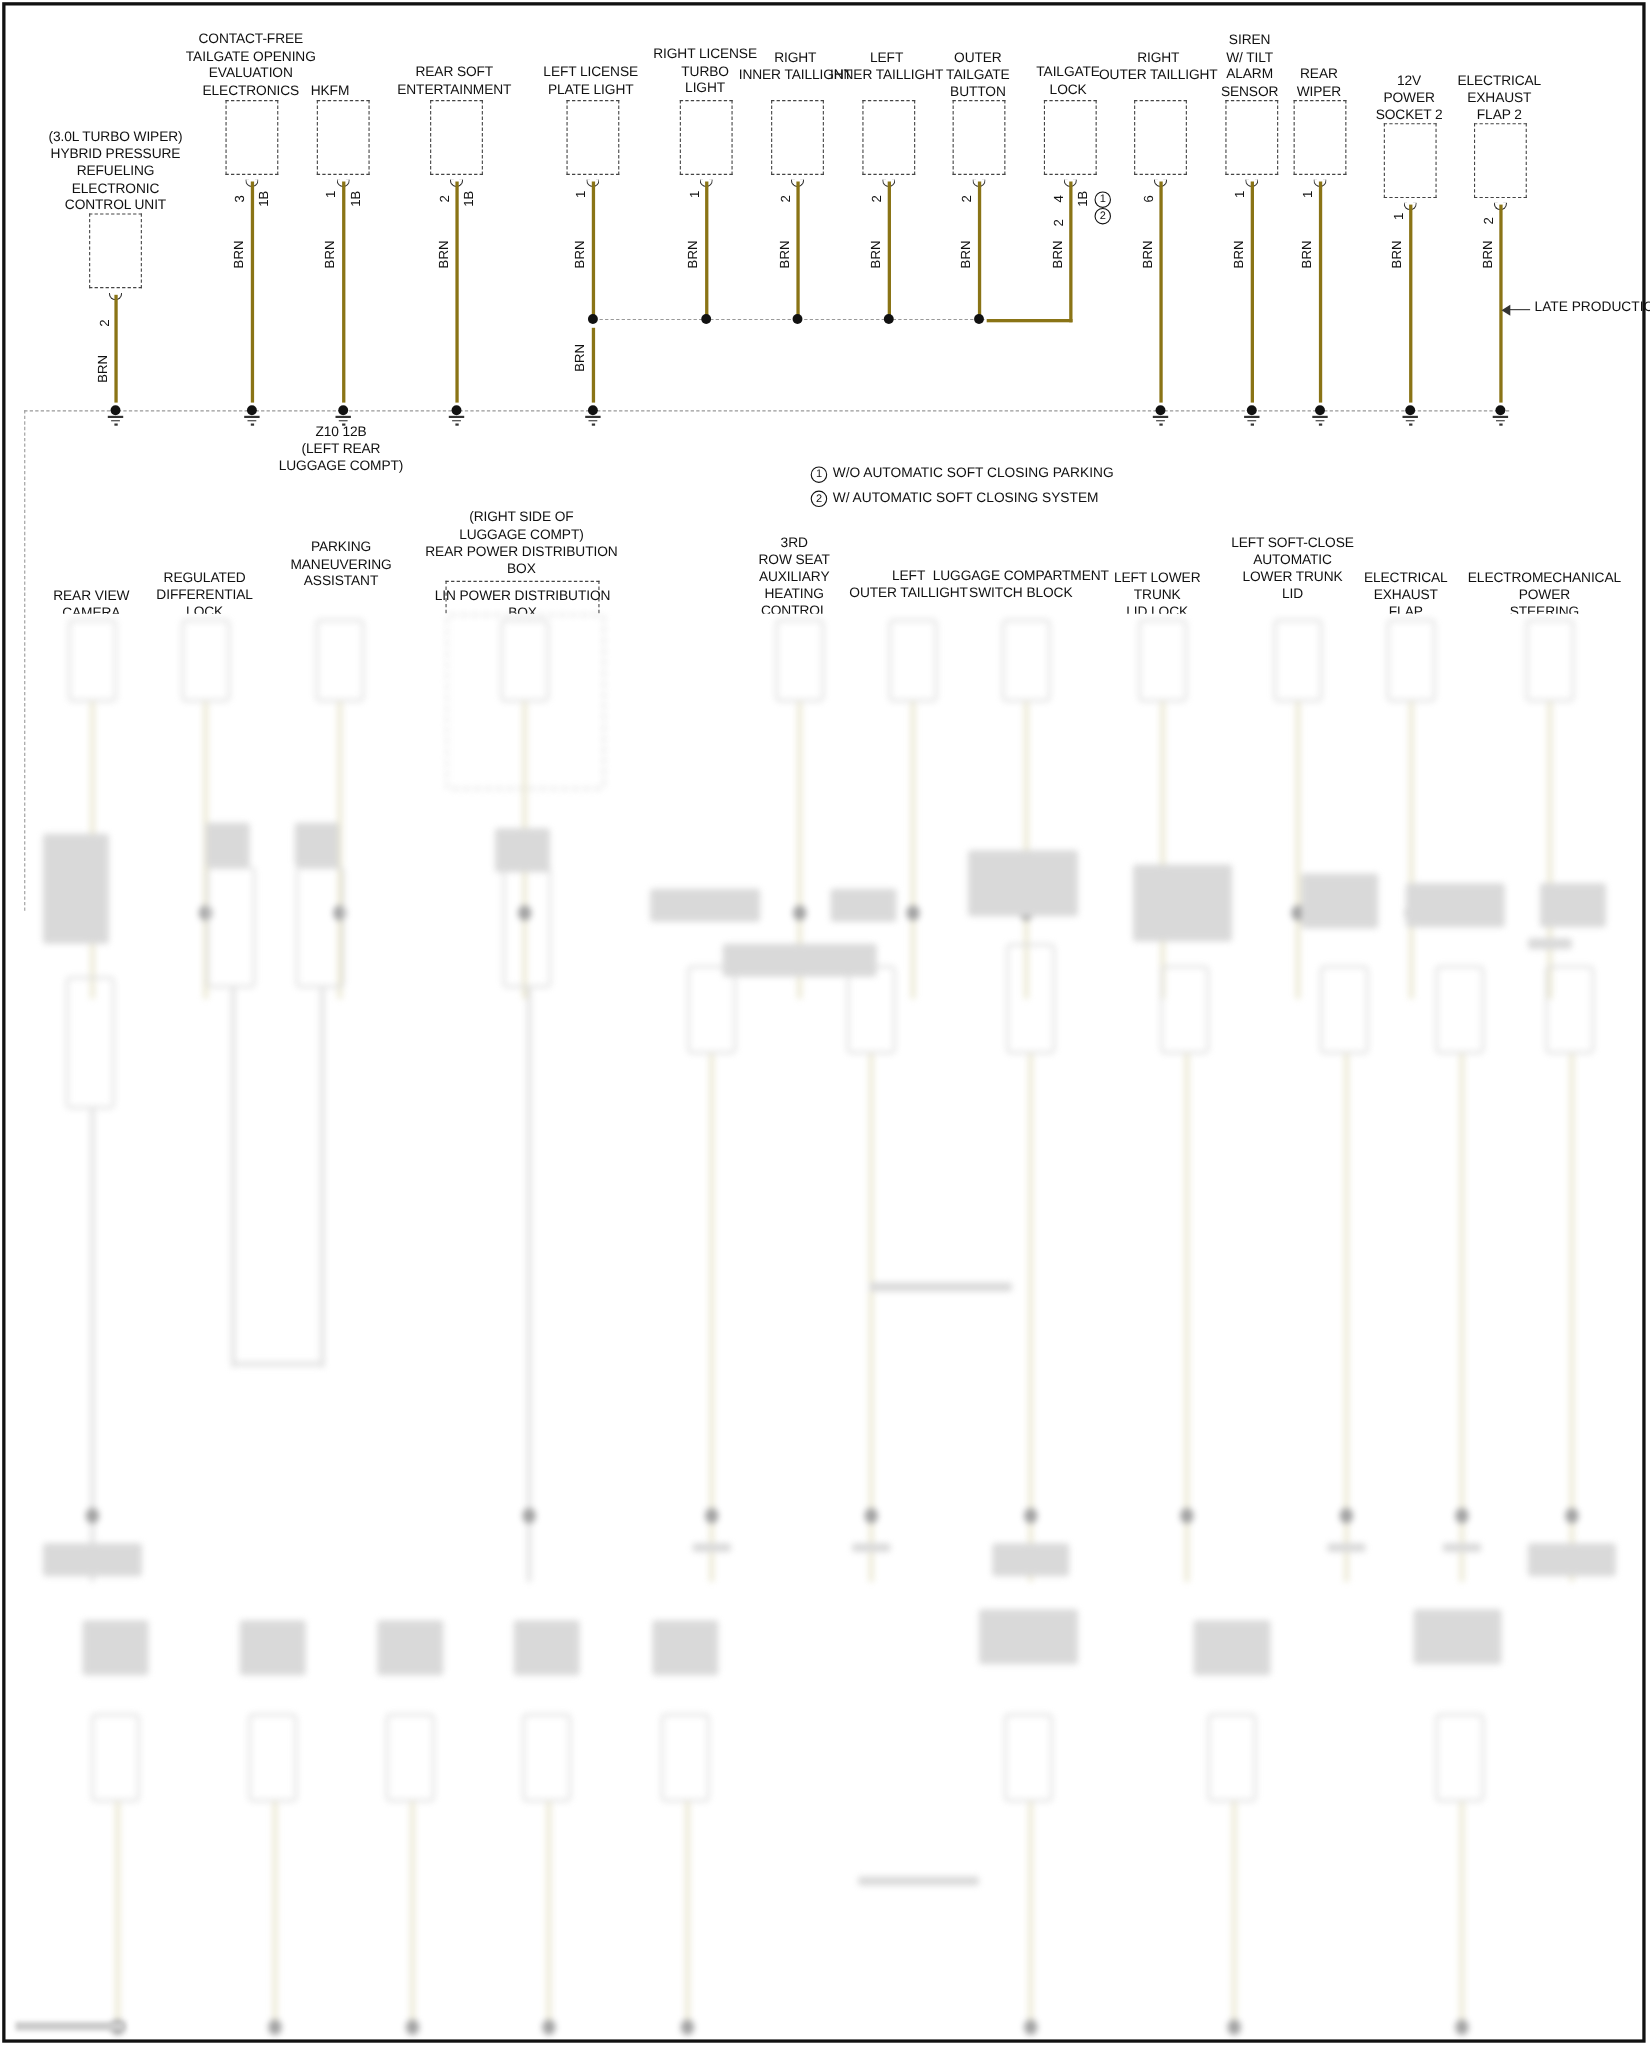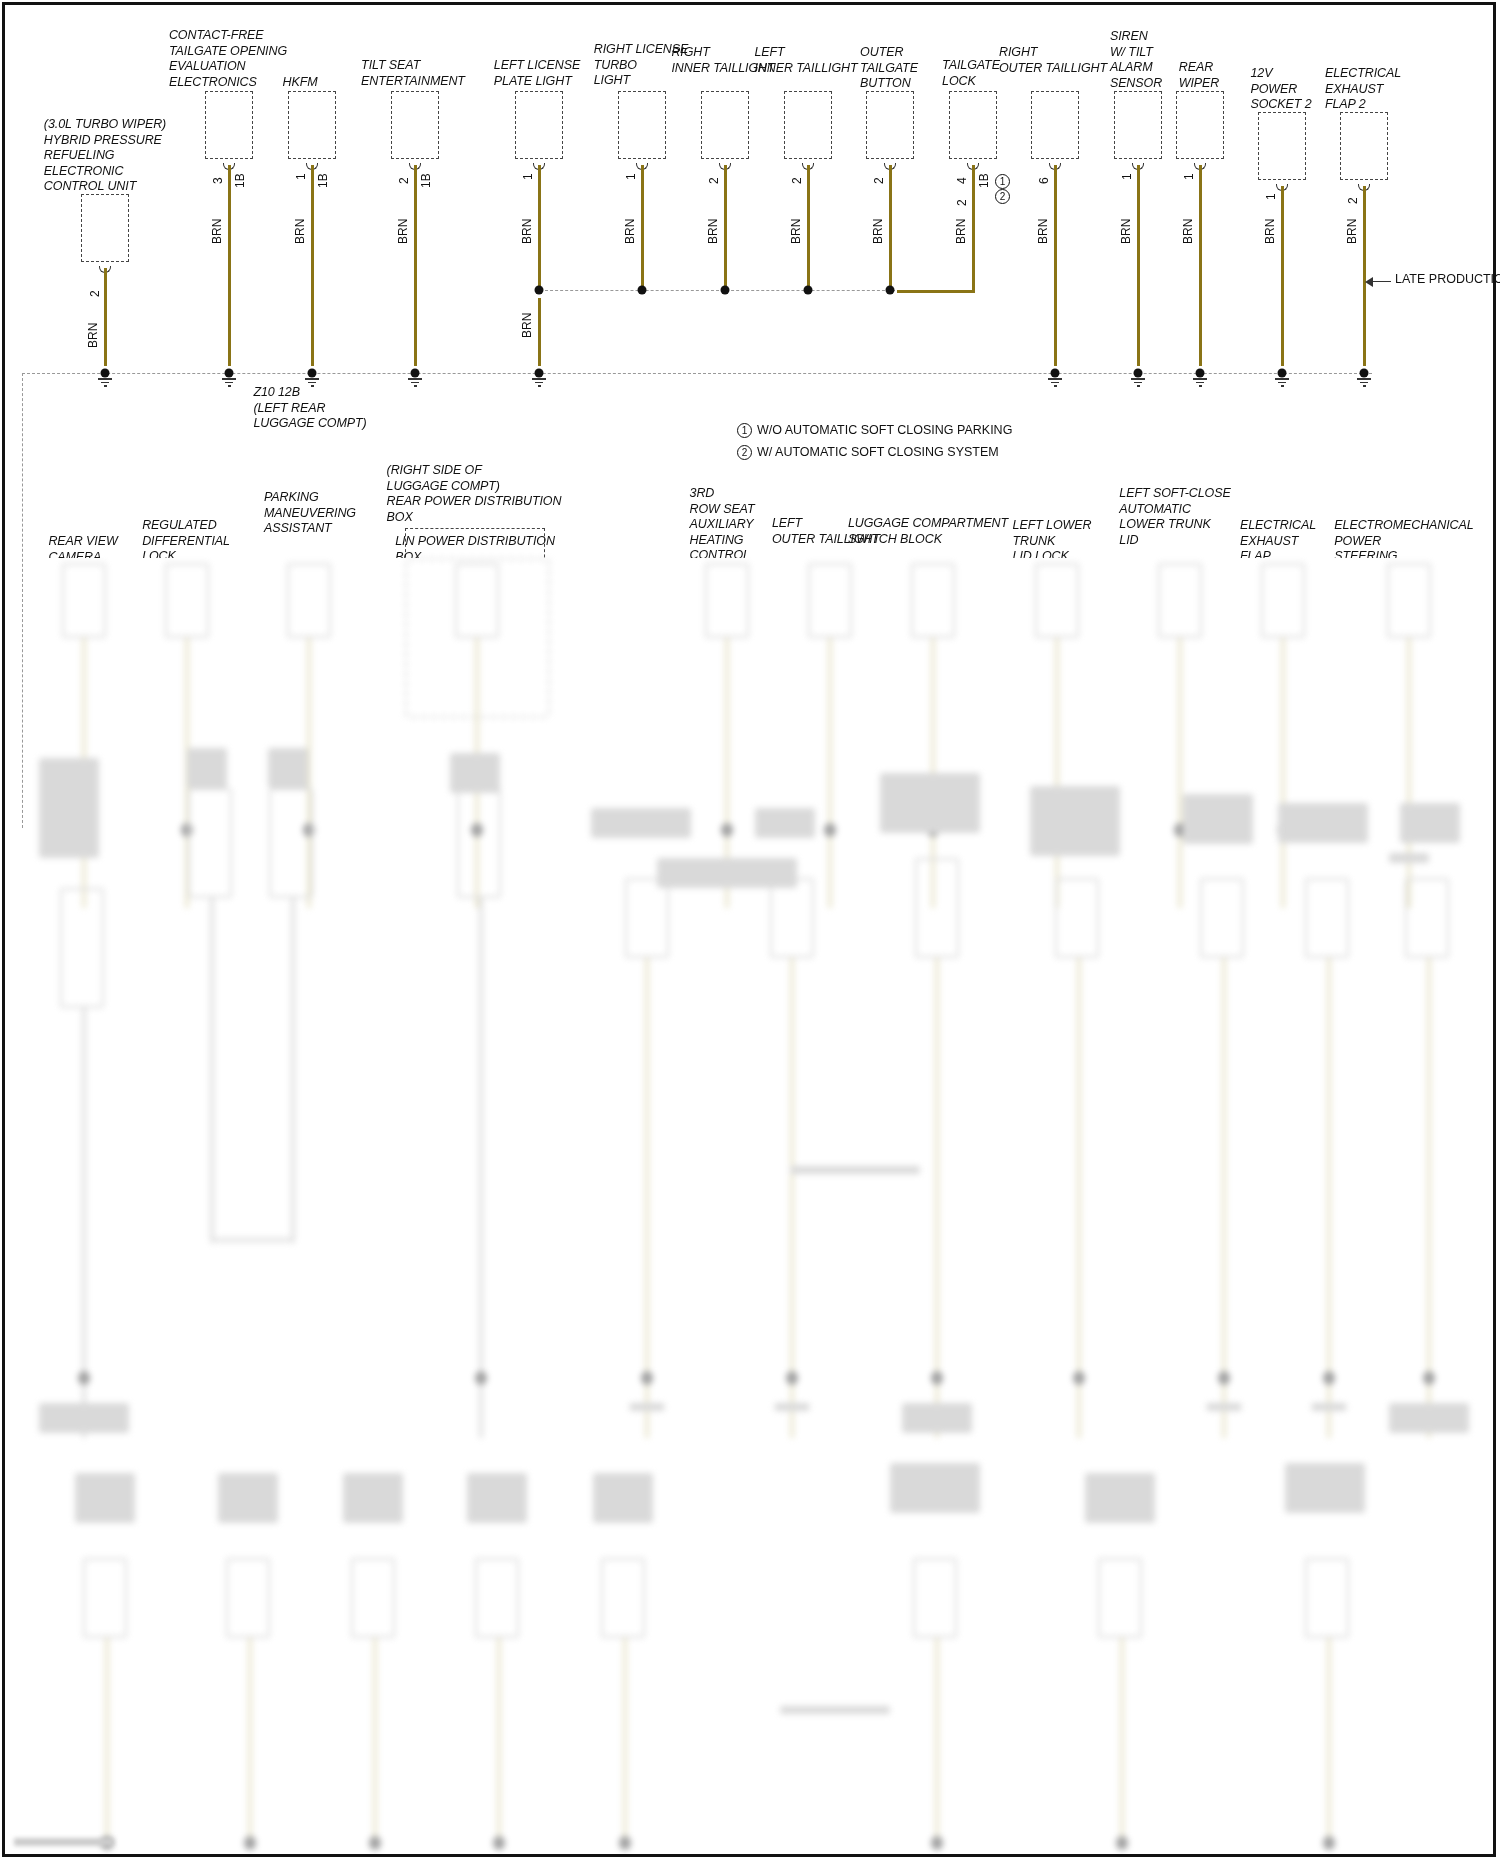--- a/index.html
+++ b/index.html
@@ -1,18 +1,18 @@
 <!DOCTYPE html>
 <html><head>
 <meta charset="utf-8">
 <style>
   html,body{margin:0;padding:0;background:#fff;}
   body{width:1500px;height:1861px;position:relative;overflow:hidden;font-family:"Liberation Sans",sans-serif;color:#111;}
   #frame{position:absolute;left:2px;top:2px;width:1494px;height:1855px;border:3px solid #111;box-sizing:border-box;background:#fff;}
-  .lbl{position:absolute;font-size:12.5px;line-height:15.5px;white-space:pre;transform:translateX(-50%);letter-spacing:-0.1px;font-style:italic;}
+  .lbl{position:absolute;font-size:12.5px;line-height:15.5px;text-align:center;white-space:pre;transform:translateX(-50%);letter-spacing:-0.1px;}
   .box{position:absolute;border:1.5px dashed #444;box-sizing:border-box;}
   .wire{position:absolute;background:#8a7416;width:3px;}
   .hwire{position:absolute;background:#8a7416;height:3px;}
   .vlbl{position:absolute;font-size:12px;transform:rotate(-90deg);transform-origin:left top;white-space:nowrap;}
   .dot{position:absolute;width:9px;height:9px;border-radius:50%;background:#111;transform:translate(-50%,-50%);}
   .dash-h{position:absolute;border-top:1.5px dashed #999;height:0;}
   .dash-v{position:absolute;border-left:1.5px dashed #999;width:0;}
   .gnd{position:absolute;transform:translate(-50%,0);width:20px;height:14px;}
   .gnd i{display:block;margin:0 auto;background:#333;height:1.5px;}
   .circ{display:inline-block;width:13px;height:13px;border:1.2px solid #111;border-radius:50%;font-size:10px;line-height:13px;text-align:center;margin-right:5px;}
@@ -55,21 +55,21 @@
   <div class="vlbl" style="left:210px;top:244px">BRN</div>
 
   <div class="lbl" style="left:300px;top:75px">HKFM</div>
   <div class="box" style="left:288px;top:91px;width:48px;height:68px"></div>
   <div class="cup" style="left:312px;top:163px"></div>
   <div class="wire" style="left:311px;top:165px;height:201px"></div>
   <div class="vlbl" style="left:294px;top:180px">1</div>
   <div class="vlbl" style="left:316px;top:188px">1B</div>
   <div class="vlbl" style="left:293px;top:244px">BRN</div>
 
-  <div class="lbl" style="left:413px;top:58px">TILT SEAT
+  <div class="lbl" style="left:413px;top:58px">REAR SOFT
 ENTERTAINMENT</div>
   <div class="box" style="left:391px;top:91px;width:48px;height:68px"></div>
   <div class="cup" style="left:415px;top:163px"></div>
   <div class="wire" style="left:414px;top:165px;height:201px"></div>
   <div class="vlbl" style="left:397px;top:184px">2</div>
   <div class="vlbl" style="left:419px;top:188px">1B</div>
   <div class="vlbl" style="left:396px;top:244px">BRN</div>
 
   <div class="lbl" style="left:537px;top:58px">LEFT LICENSE
 PLATE LIGHT</div>

